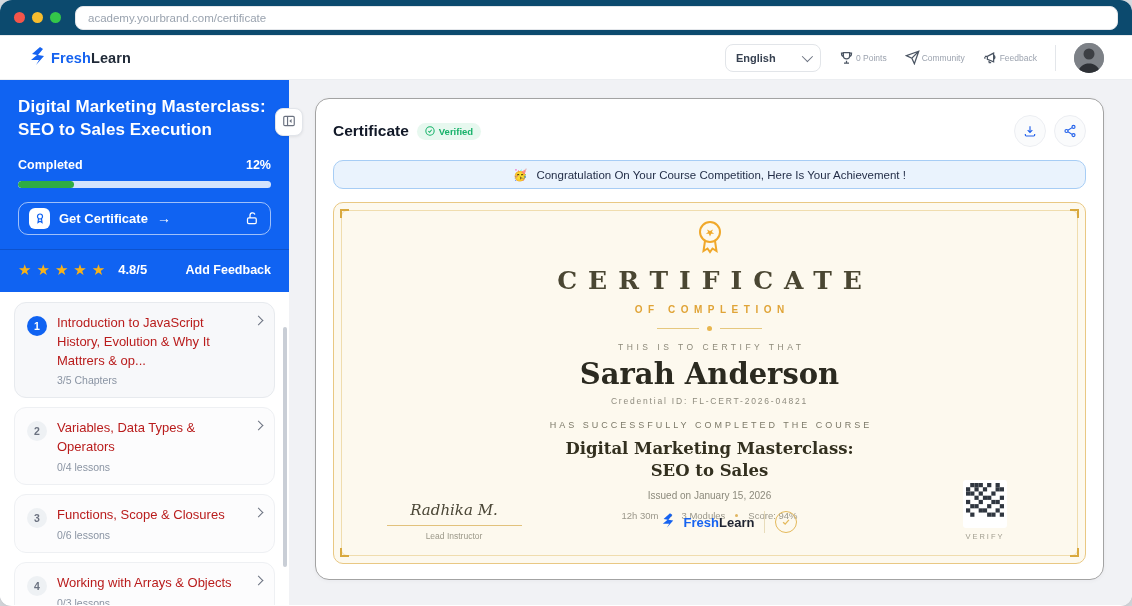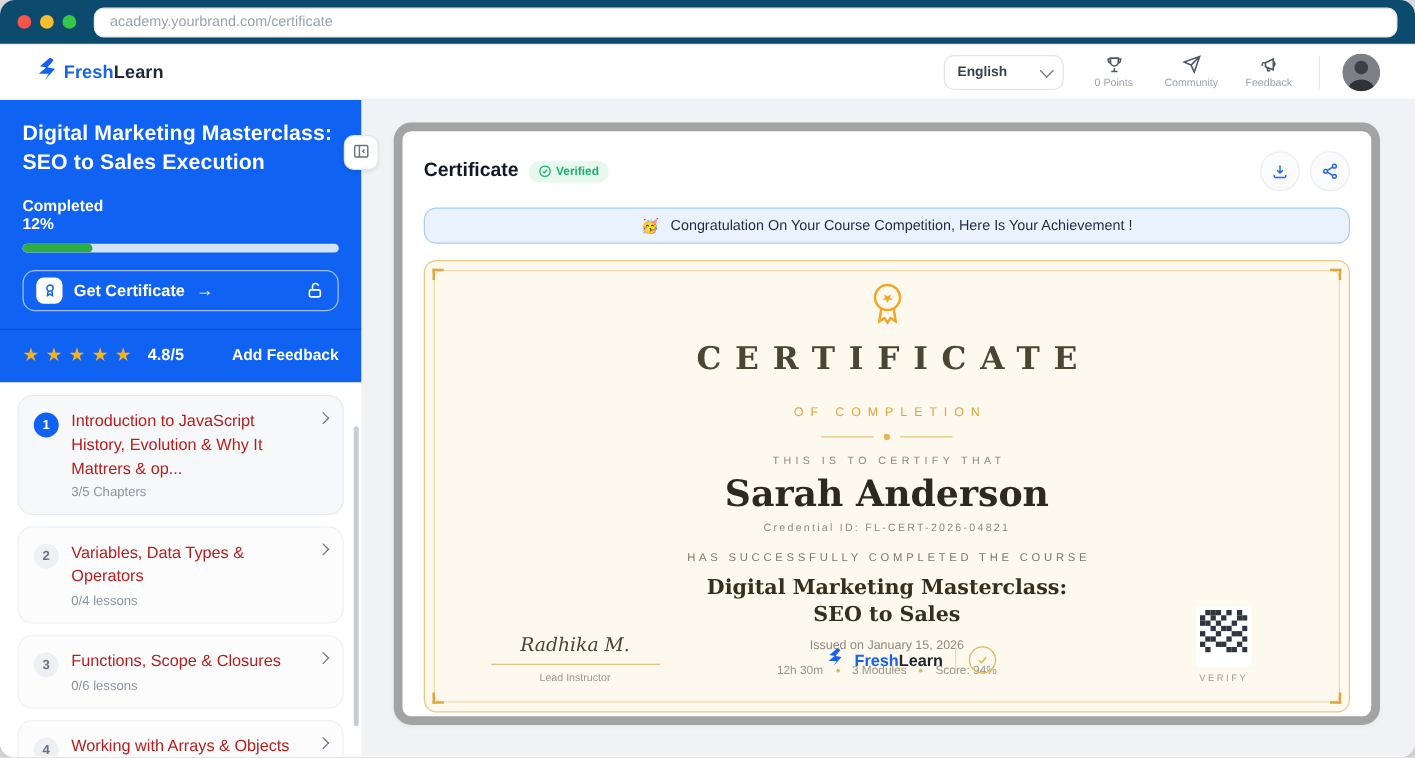--- a/index.html
+++ b/index.html
@@ -14,32 +14,32 @@
   .url-pill { flex:1; height:24px; background:#fff; border:1px solid #e3e6ea; border-radius:8px; display:flex; align-items:center; padding:0 12px; font-size:11.5px; color:#9aa3af; }
 
   
   .app-header { height:44px; background:#fff; border-bottom:1px solid #eceef1; display:flex; align-items:center; justify-content:space-between; padding:0 28px 0 30px; }
   .brand { display:flex; align-items:center; gap:6px; }
   .brand-text { font-size:14.5px; font-weight:bold; letter-spacing:.1px; }
   .brand-text .b1 { color:#1663f0; } .brand-text .b2 { color:#1f2937; }
   .header-right { display:flex; align-items:center; gap:18px; }
   .lang-select { display:flex; align-items:center; justify-content:space-between; width:96px; height:28px; border:1px solid #e2e5e9; border-radius:8px; padding:0 10px; font-size:11px; color:#374151; font-weight:600; background:#fff; cursor:pointer;margin-left:43px; }
   .chev-down { width:8px; height:8px; border-right:1.5px solid #6b7280; border-bottom:1.5px solid #6b7280; transform:rotate(45deg) translateY(-2px); }
-  .hdr-item { display:flex; flex-direction:column; align-items:center; gap:2px; cursor:pointer; min-width:44px; }
+  .hdr-item { display:flex; flex-direction:row; align-items:center; gap:2px; cursor:pointer; min-width:44px; }
   .hdr-item svg { display:block; }
   .hdr-label { font-size:8.5px; color:#9ca3af; }
   .v-divider { width:1px; height:26px; background:#e3e6ea; }
   .avatar { width:30px; height:30px; border-radius:50%; overflow:hidden; background:#9aa0a6; cursor:pointer; }
 
   
   .content { position:relative; display:flex; height:525px; background:#f1f2f5; }
   .sidebar { width:289px; background:#fff; display:flex; flex-direction:column; flex-shrink:0; }
   .sidebar-blue { background:#1063f2; padding:16px 18px 0 18px; color:#fff; }
   .course-title { font-size:17px; font-weight:bold; line-height:1.35; letter-spacing:.1px; }
-  .completed-row { display:flex; justify-content:space-between; margin-top:16px; font-size:12.5px; font-weight:bold;flex-direction:column; }
+  .completed-row { display:flex; justify-content:space-between; margin-top:16px; font-size:12.5px; font-weight:bold; }
   .progress-track { margin-top:9px; height:7px; border-radius:4px; background:rgba(255,255,255,.82); overflow:hidden; }
   .progress-fill { height:100%; border-radius:4px; background:#2fac44; }
   .get-cert-btn { margin-top:14px; width:100%; height:33px; border:1.5px solid rgba(255,255,255,.6); background:transparent; border-radius:10px; display:flex; align-items:center; padding:0 10px; gap:9px; cursor:pointer; color:#fff; }
   .cert-badge-box { width:21px; height:21px; background:#fff; border-radius:6px; display:flex; align-items:center; justify-content:center; }
   .get-cert-label { font-size:13px; font-weight:600; color:#fff; }
   .arrow-right { font-size:14px; color:#fff; }
   .lock-wrap { margin-left:auto; display:flex; }
   .blue-divider { height:1px; background:rgba(10,52,140,.35); margin:14px -18px 0 -18px; }
   .rating-row { display:flex; align-items:center; margin:0 -18px; padding:11px 18px 13px 18px; }
   .stars { color:#f7b21a; font-size:15px; letter-spacing:5px; }
@@ -53,39 +53,39 @@
   .module-card.active .mod-num { background:#1063f2; color:#fff; }
   .mod-title { font-size:13px; color:#b91c1c; font-weight:500; line-height:1.45; }
   .mod-meta { font-size:10.5px; color:#8a94a3; margin-top:4px; }
   .mod-chev { position:absolute; top:14px; right:12px; width:7px; height:7px; border-right:1.5px solid #6b7280; border-top:1.5px solid #6b7280; transform:rotate(45deg); }
   .list-scrollbar { position:absolute; right:2px; top:35px; width:4px; height:240px; background:#c9ced6; border-radius:3px; }
 
   .collapse-btn { position:absolute; left:275px; top:28px; width:28px; height:28px; background:#fff; border:1px solid #e2e5ea; border-radius:8px; box-shadow:0 1px 3px rgba(0,0,0,.08); display:flex; align-items:center; justify-content:center; cursor:pointer; z-index:5; }
 
   
   .main { flex:1; padding:18px 28px 0 26px; }
-  .cert-card { background:#fff; border:7px solid #a3a3a3; border-radius:14px; padding:16px 17px; height:482px; box-shadow:0 1px 4px rgba(16,24,40,.04); }
+  .cert-card { background:#fff; border:1px solid #a3a3a3; border-radius:14px; padding:16px 17px; height:482px; box-shadow:0 1px 4px rgba(16,24,40,.04); }
   .cert-card-head { display:flex; align-items:center; }
   .cert-card-title { font-size:15.5px; font-weight:bold; color:#111827; }
   .verified-pill { margin-left:8px; display:flex; align-items:center; gap:4px; background:#e7f8ef; color:#17b26a; font-size:9.5px; font-weight:bold; border-radius:20px; padding:3px 8px; }
   .head-actions { margin-left:auto; display:flex; gap:8px; }
   .icon-circle-btn { width:32px; height:32px; border-radius:50%; background:#fafbfc; border:1px solid #eceef2; display:flex; align-items:center; justify-content:center; cursor:pointer; }
   .congrats-banner { margin-top:13px; background:#eaf3fd; border:1px solid #a7cdf5; border-radius:10px; height:29px; display:flex; align-items:center; justify-content:center; gap:9px; font-size:11.5px; color:#1f2a44; }
 
   
   .certificate { position:relative; margin-top:13px; height:362px; background:#fdf9ee; border:1.5px solid #e9c883; border-radius:10px; padding:14px 40px 0 40px; text-align:center; }
   .inner-frame { position:absolute; inset:7px; border:1px solid #f0ddae; border-radius:6px; pointer-events:none; }
   .corner { position:absolute; width:9px; height:9px; border-color:#d9a93f; border-style:solid; }
   .corner.tl { top:-2px; left:-2px; border-width:2px 0 0 2px; }
   .corner.tr { top:-2px; right:-2px; border-width:2px 2px 0 0; }
   .corner.bl { bottom:-2px; left:-2px; border-width:0 0 2px 2px; }
   .corner.br { bottom:-2px; right:-2px; border-width:0 2px 2px 0; }
   .medal-wrap { display:flex; justify-content:center; margin-top:2px; }
   .cert-heading { margin-top:9px; font-family:"DejaVu Serif", serif; font-size:25px; font-weight:600; letter-spacing:11px; color:#4a4632; text-indent:11px; }
-  .cert-subheading { margin-top:24px; font-size:10px; font-weight:normal; letter-spacing:5.5px; color:#e0a437; text-indent:5.5px; }
+  .cert-subheading { margin-top:9px; font-size:10px; font-weight:bold; letter-spacing:5.5px; color:#e0a437; text-indent:5.5px; }
   .gold-divider { margin:11px auto 0 auto; display:flex; align-items:center; justify-content:center; gap:8px; }
   .gold-line { width:42px; height:1px; background:#e6c87e; }
   .gold-dot { width:5px; height:5px; border-radius:50%; background:#e8b64e; }
   .certify-line { margin-top:11px; font-size:8.5px; letter-spacing:3.5px; color:#8d8a7a; text-indent:3.5px; }
   .recipient-name { margin-top:5px; font-family:"DejaVu Serif", serif; font-size:29px; font-weight:bold; color:#2b2a20; }
   .credential-id { margin-top:5px; font-size:8.5px; letter-spacing:1.8px; color:#8e8b7e; }
   .completed-line { margin-top:14px; font-size:9px; letter-spacing:3px; color:#7c7968; text-indent:3px; }
   .course-name { margin-top:8px; font-family:"DejaVu Serif", serif; font-size:16.5px; font-weight:bold; color:#33301f; line-height:1.35; }
   .issued-line { margin-top:7px; font-size:10px; color:#8c8a7c; }
   .stats-row { margin-top:9px; display:flex; align-items:center; justify-content:center; gap:10px; font-size:9.5px; color:#9a978a; }

